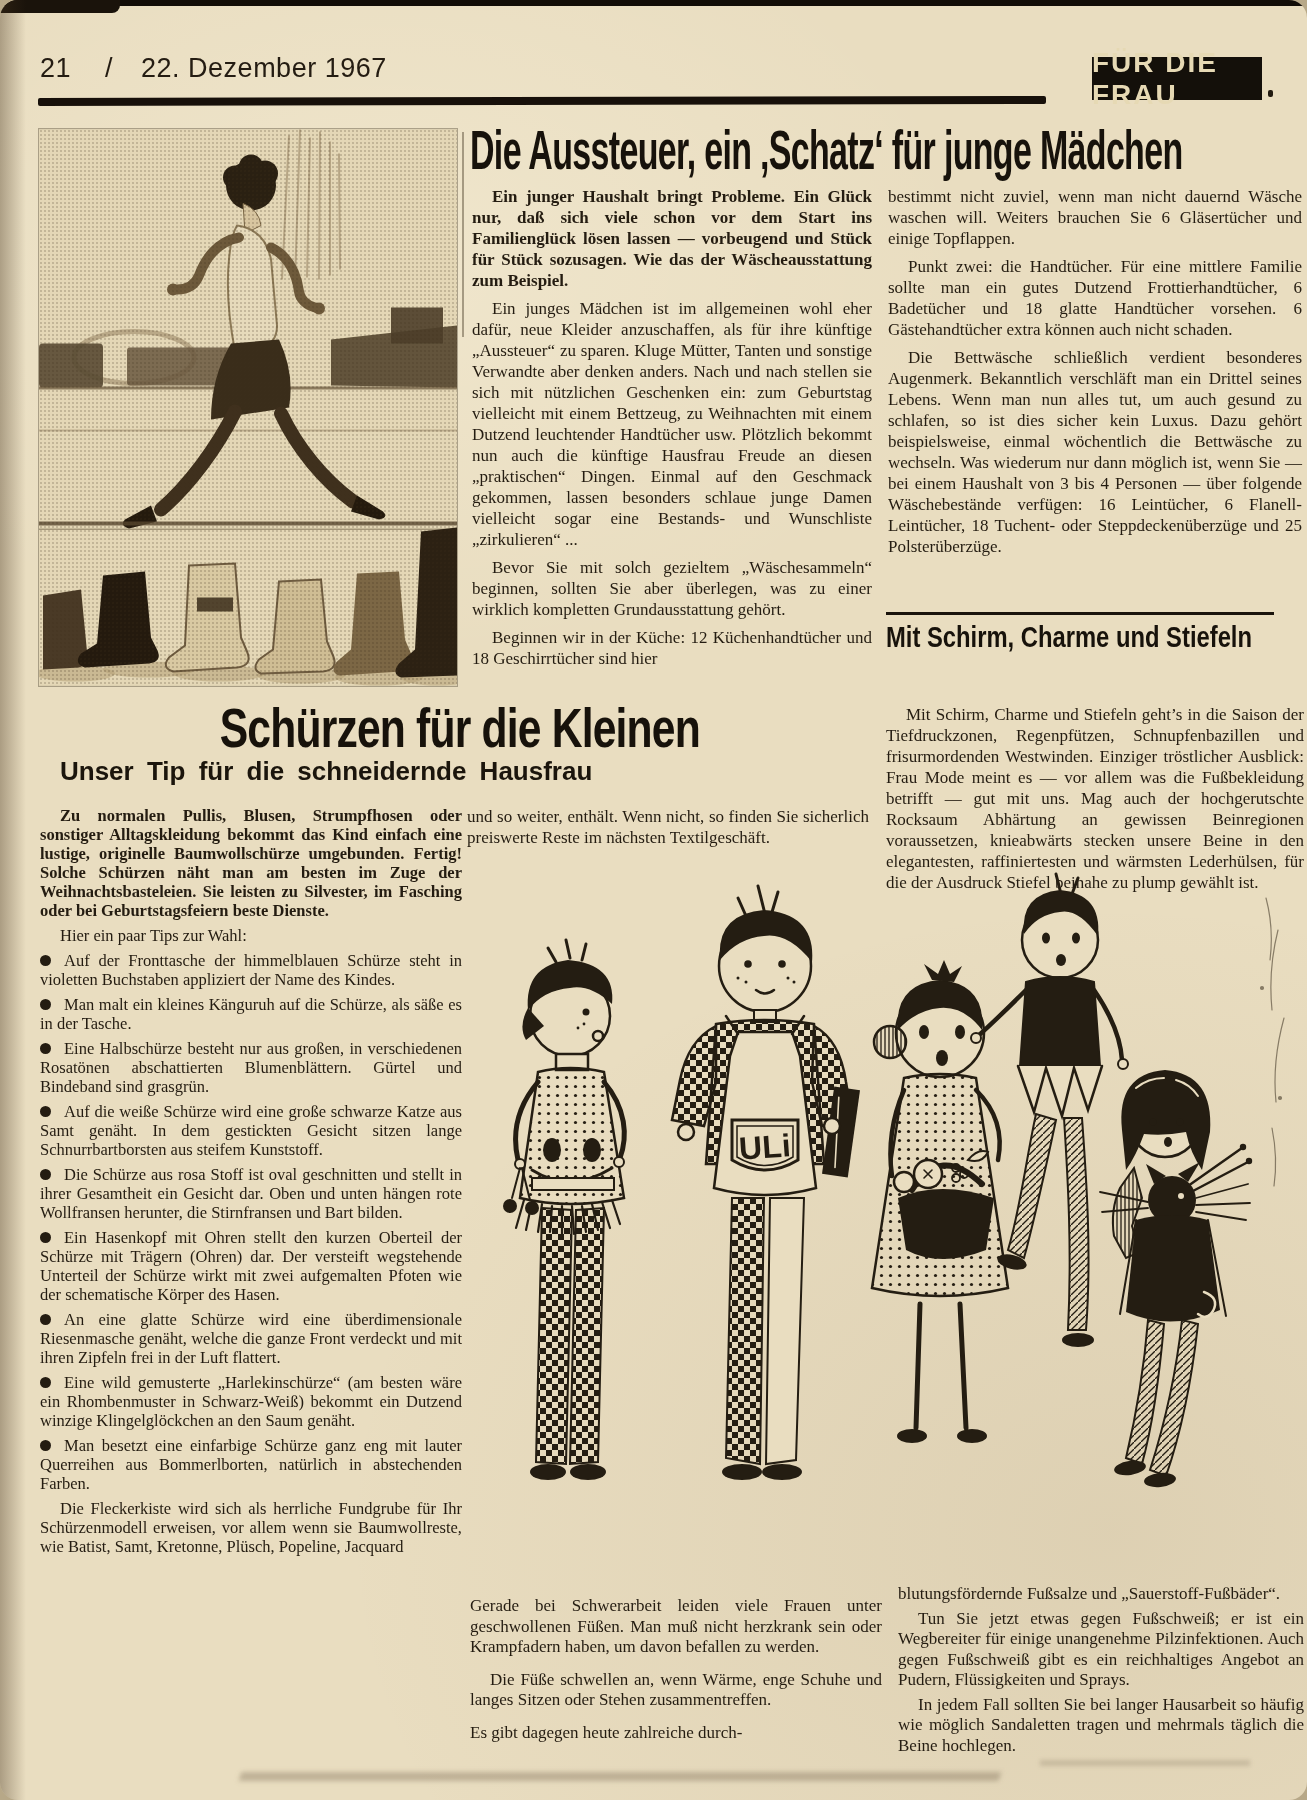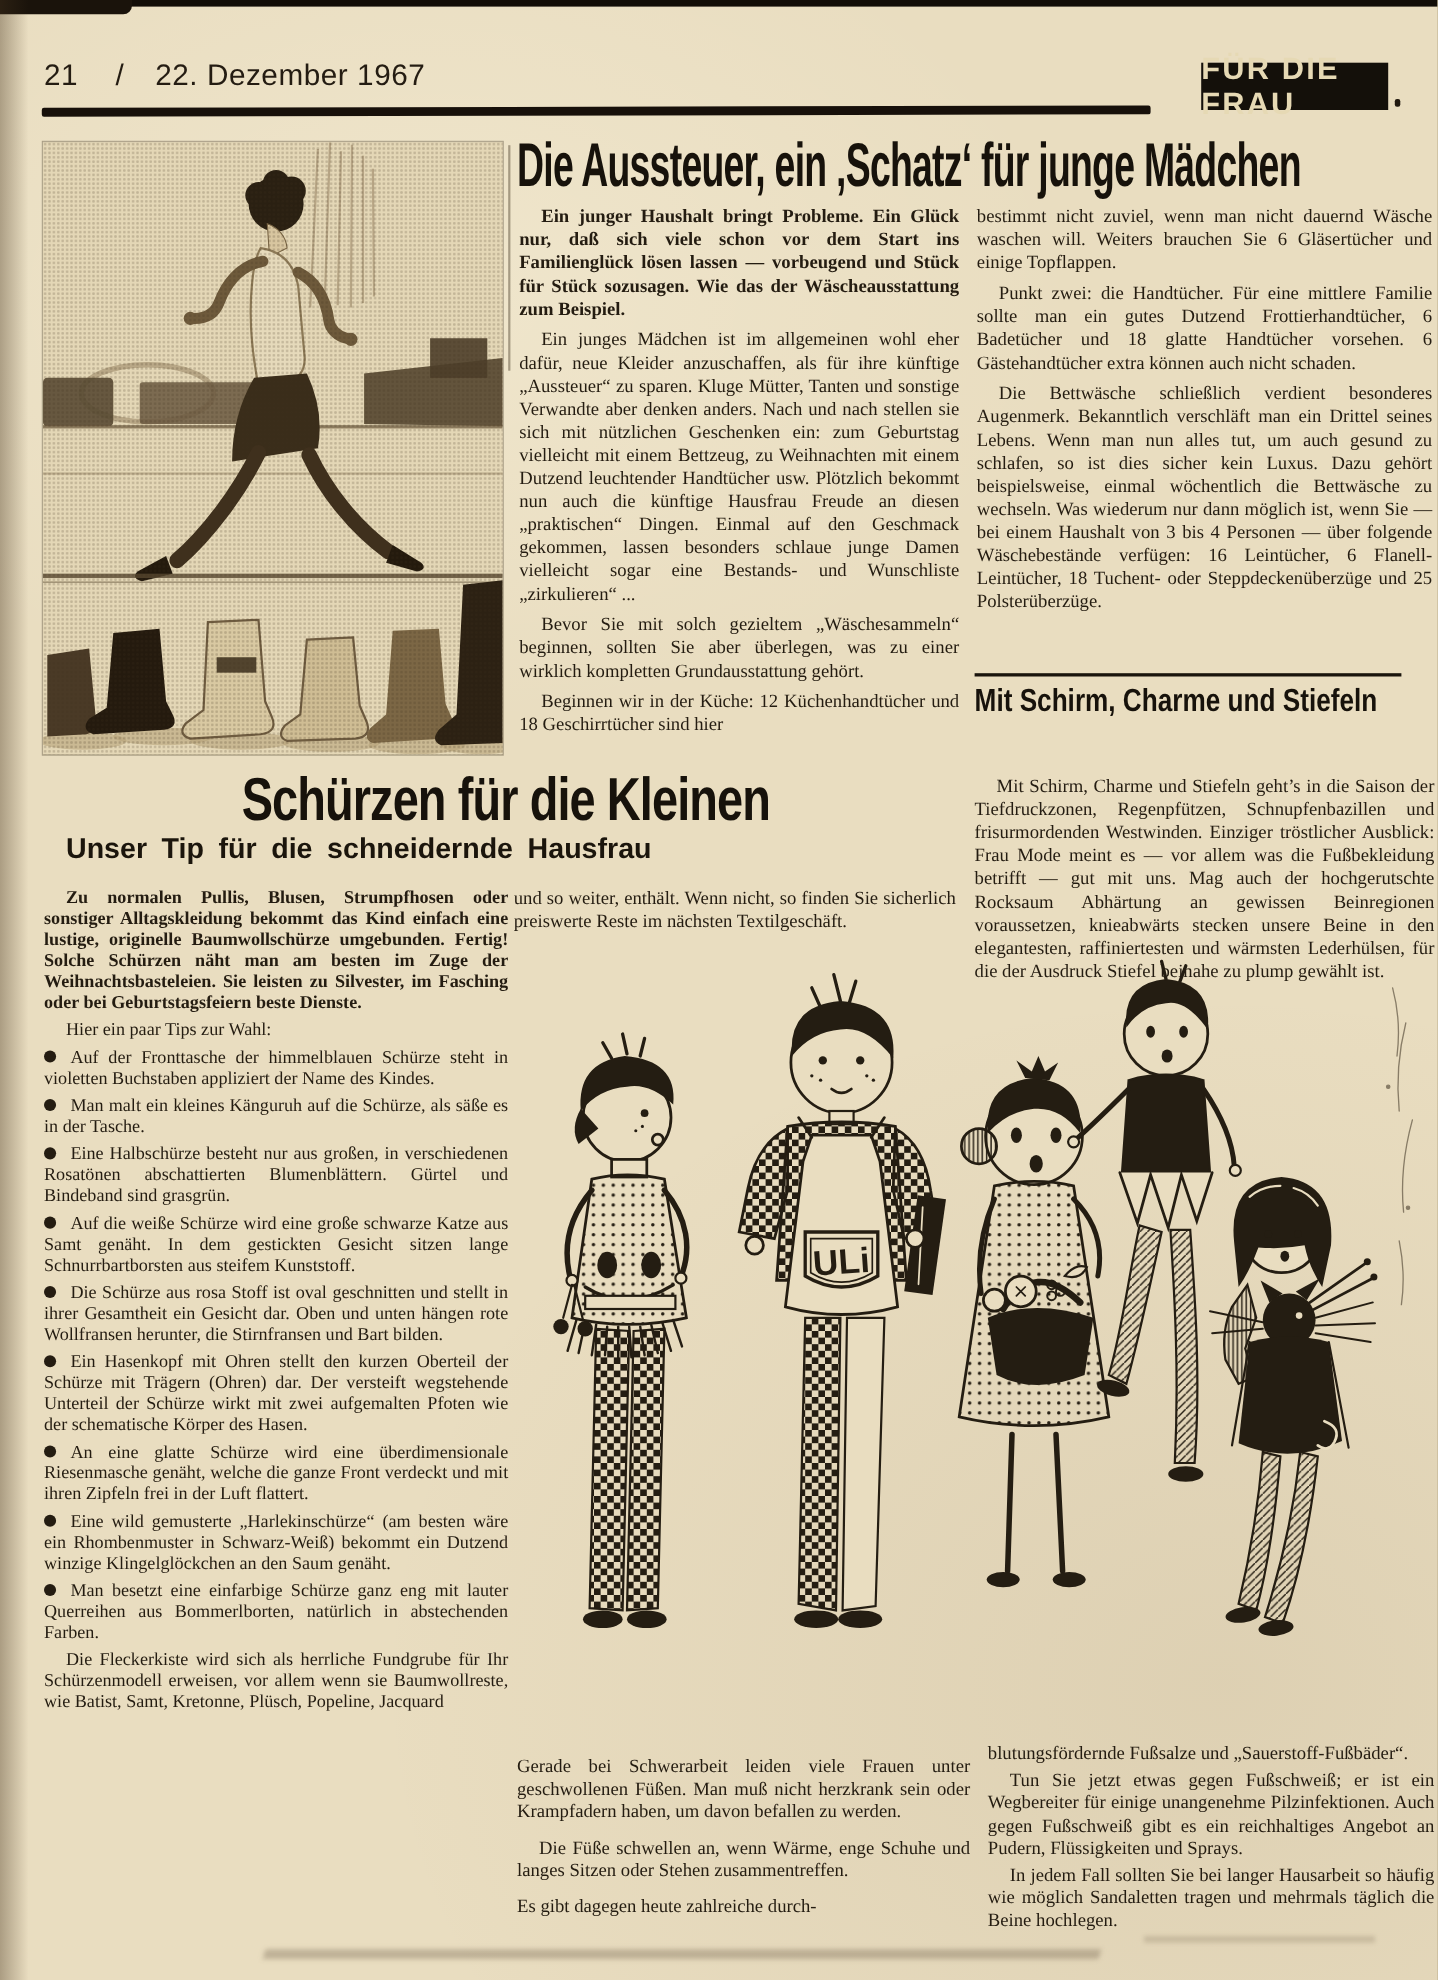--- a/index.html
+++ b/index.html
@@ -2,21 +2,21 @@
 <html><head>
 <meta charset="utf-8">
 <style>
   html,body{margin:0;padding:0;background:#b7a888;}
   .page{
     position:relative;width:1307px;height:1800px;margin:0 auto;overflow:hidden;
     background:
       radial-gradient(900px 600px at 30% 15%, rgba(255,250,232,.30), rgba(0,0,0,0) 65%),
       radial-gradient(1100px 900px at 85% 85%, rgba(120,95,60,.10), rgba(0,0,0,0) 70%),
       #e9ddc0;
-    font-family:"Liberation Serif", serif;color:#241c11;
+    font-family:"Liberation Serif", serif;color:#241c11;border-radius:18px;
   }
   
   .top-strip{position:absolute;left:0;top:0;width:1307px;height:6px;background:#120d07;}
   .corner-blotch{position:absolute;left:0;top:0;width:120px;height:13px;background:#1a130b;border-radius:0 0 8px 0;}
   .left-shadow{position:absolute;left:0;top:0;width:26px;height:1800px;
     background:linear-gradient(90deg, rgba(70,52,30,.38), rgba(70,52,30,0));}
   .fold-line{position:absolute;left:462px;top:132px;width:2px;height:205px;background:rgba(54,42,22,.40);}
   .ghost-smudge{position:absolute;left:240px;top:1772px;width:760px;height:9px;
     background:rgba(84,66,42,.28);filter:blur(2.4px);transform:skewX(-12deg);}
   .ghost-smudge2{position:absolute;left:1040px;top:1760px;width:210px;height:6px;

